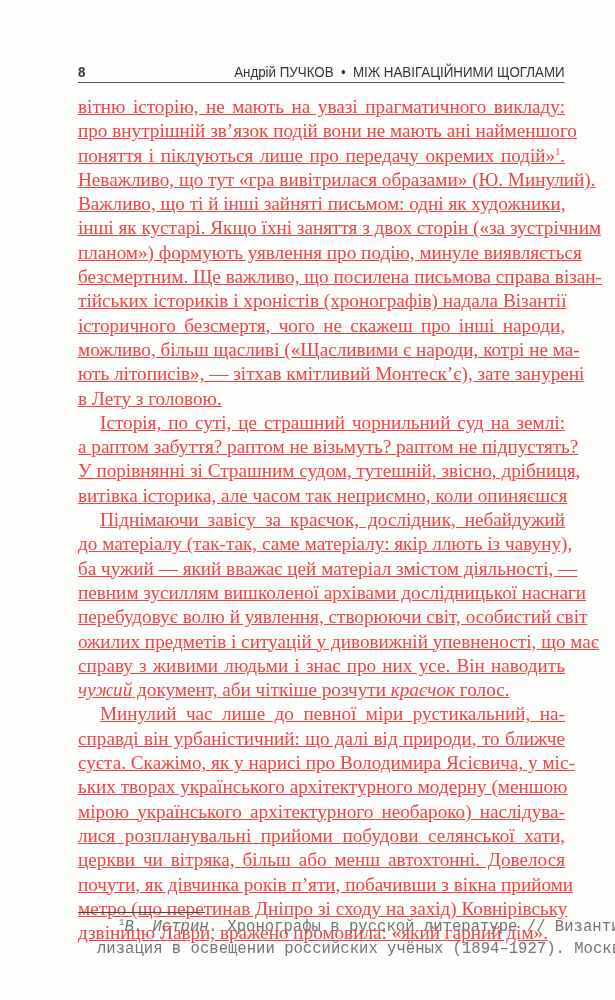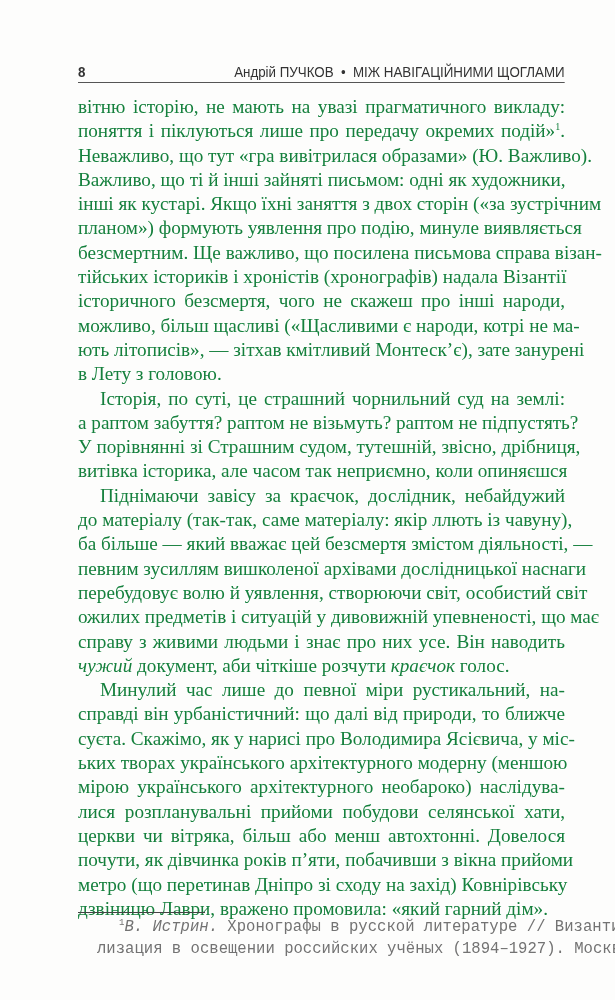--- a/index.html
+++ b/index.html
@@ -20,21 +20,22 @@
     padding-bottom: 2px; box-sizing: content-box;
     transform: scaleX(0.92); transform-origin: left;
     width: 529px;
   }
   .running-head .num { font-weight: bold; }
   .running-head .title-wrap { display: flex; gap: 8px; }
   .body {
     position: absolute; top: 95px; left: 0; width: 487px;
     font-family: "Liberation Serif", serif;
     font-size: 19.2px; line-height: 24.3px;
-    color: #15803d;
+    color: #ef4444;
+    text-decoration: underline;
   }
   .line { white-space: nowrap; display: block; text-align-last: justify; text-align: justify; height: 24.3px; }
   .line.last { text-align-last: left; }
   .line.indent { padding-left: 22px; }
   .line i { font-style: italic; }
   sup { font-size: 10px; vertical-align: 7px; line-height: 0; }
   .fn-rule {
     position: absolute; top: 912px; left: 0; width: 127px; height: 0;
     border-top: 1px solid #444;
   }
@@ -54,38 +55,39 @@
     <span class="num">8</span>
     <span class="title-wrap">
       <span>Андрій ПУЧКОВ</span>
       <span>•</span>
       <span>МІЖ НАВІГАЦІЙНИМИ ЩОГЛАМИ</span>
     </span>
   </div>
 
   <div class="body" id="body">
       <span class="line">вітню історію, не мають на увазі прагматичного викладу:</span>
+      <span class="line">про внутрішній зв’язок подій вони не мають ані найменшого</span>
       <span class="line">поняття і піклуються лише про передачу окремих подій»<sup>1</sup>.</span>
-      <span class="line">Неважливо, що тут «гра вивітрилася образами» (Ю. Важливо).</span>
+      <span class="line">Неважливо, що тут «гра вивітрилася образами» (Ю. Минулий).</span>
       <span class="line">Важливо, що ті й інші зайняті письмом: одні як художники,</span>
       <span class="line">інші як кустарі. Якщо їхні заняття з двох сторін («за зустрічним</span>
       <span class="line">планом») формують уявлення про подію, минуле виявляється</span>
       <span class="line">безсмертним. Ще важливо, що посилена письмова справа візан-</span>
       <span class="line">тійських істориків і хроністів (хронографів) надала Візантії</span>
       <span class="line">історичного безсмертя, чого не скажеш про інші народи,</span>
       <span class="line">можливо, більш щасливі («Щасливими є народи, котрі не ма-</span>
       <span class="line">ють літописів», — зітхав кмітливий Монтеск’є), зате занурені</span>
       <span class="line last">в Лету з головою.</span>
       <span class="line indent">Історія, по суті, це страшний чорнильний суд на землі:</span>
       <span class="line">а раптом забуття? раптом не візьмуть? раптом не підпустять?</span>
       <span class="line">У порівнянні зі Страшним судом, тутешній, звісно, дрібниця,</span>
       <span class="line">витівка історика, але часом так неприємно, коли опиняєшся</span>
       <span class="line indent">Піднімаючи завісу за краєчок, дослідник, небайдужий</span>
       <span class="line">до матеріалу (так-так, саме матеріалу: якір ллють із чавуну),</span>
-      <span class="line">ба більше — який вважає цей безсмертя змістом діяльності, —</span>
+      <span class="line">ба чужий — який вважає цей матеріал змістом діяльності, —</span>
       <span class="line">певним зусиллям вишколеної архівами дослідницької наснаги</span>
       <span class="line">перебудовує волю й уявлення, створюючи світ, особистий світ</span>
       <span class="line">ожилих предметів і ситуацій у дивовижній упевненості, що має</span>
       <span class="line">справу з живими людьми і знає про них усе. Він наводить</span>
       <span class="line last"><i>чужий</i> документ, аби чіткіше розчути <i>краєчок</i> голос.</span>
       <span class="line indent">Минулий час лише до певної міри рустикальний, на-</span>
       <span class="line">справді він урбаністичний: що далі від природи, то ближче</span>
       <span class="line">суєта. Скажімо, як у нарисі про Володимира Ясієвича, у міс-</span>
       <span class="line">ьких творах українського архітектурного модерну (меншою</span>
       <span class="line">мірою українського архітектурного необароко) наслідува-</span>

